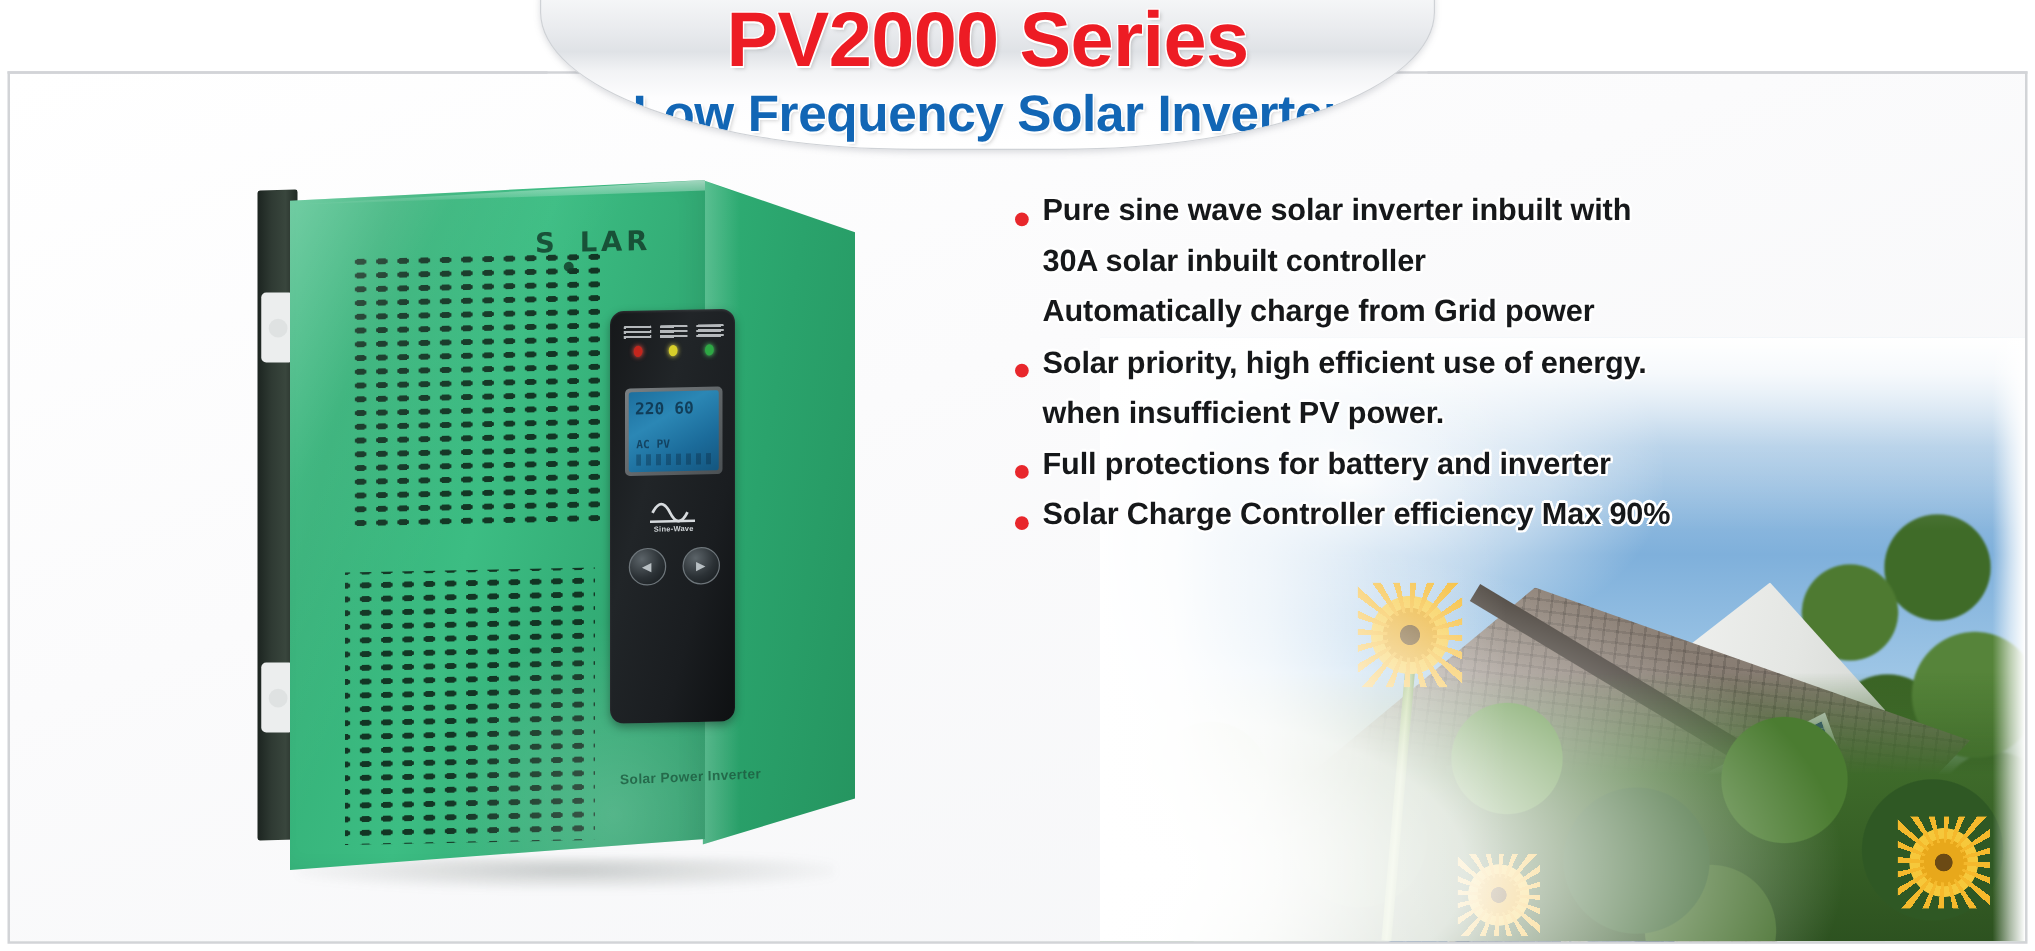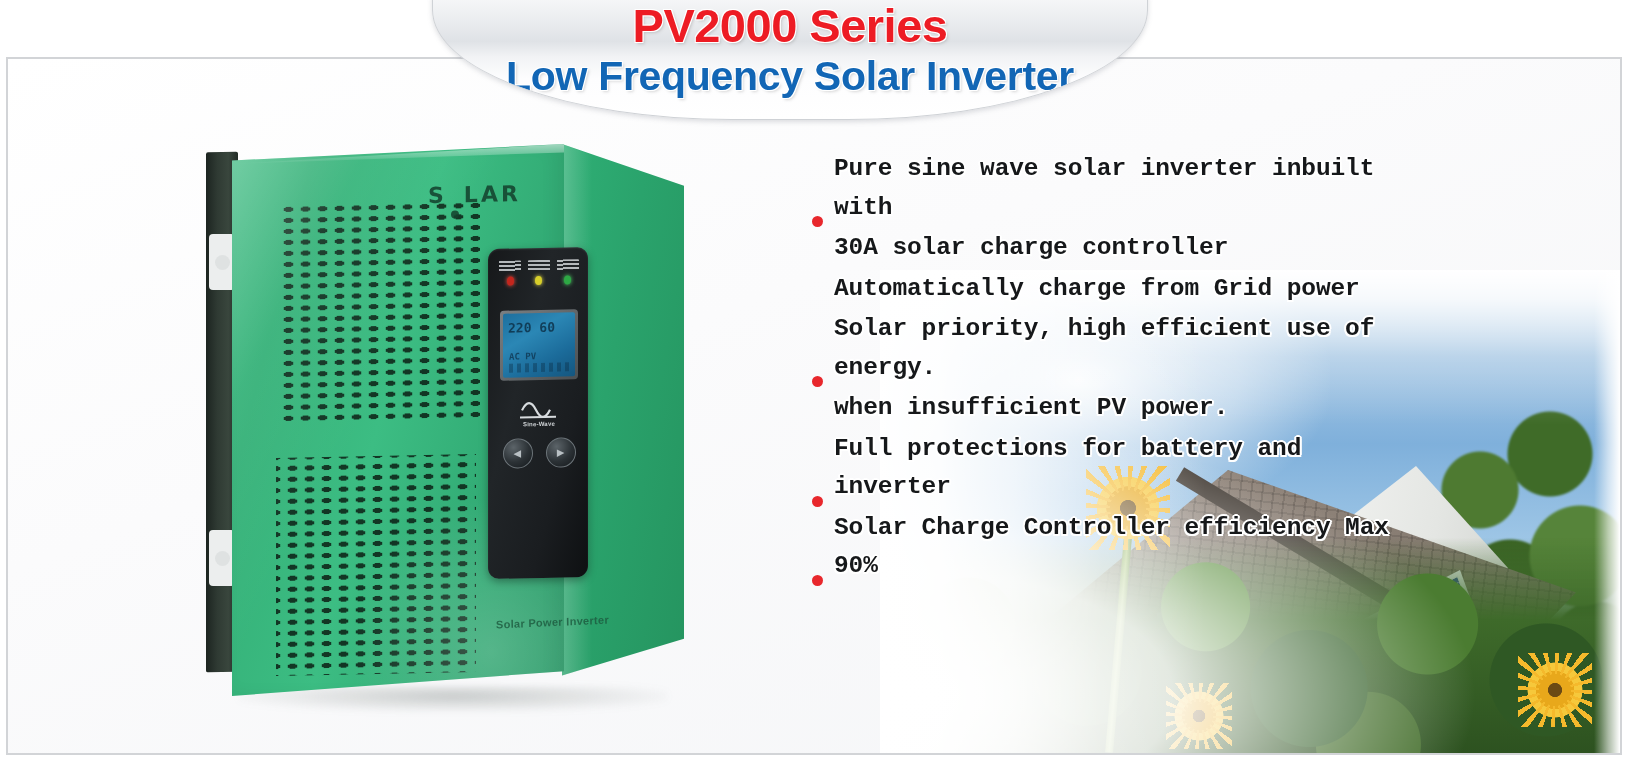--- a/index.html
+++ b/index.html
@@ -46,21 +46,21 @@
     z-index: 12;
     overflow: hidden;
   }
   .plaque-inner {
     position: absolute;
     inset: 0;
     padding-top: 27px;
     text-align: center;
   }
   .title-main {
-    font-size: 47px;
+    font-size: 62px;
     font-weight: bold;
     color: #ed1c24;
     letter-spacing: -0.5px;
     line-height: 1.0;
     text-shadow: 1px 1px 0 #ffffff, -1px -1px 0 #ffffff,
                  1px -1px 0 #ffffff, -1px 1px 0 #ffffff,
                  2px 2px 3px rgba(130,130,130,0.35);
   }
   .title-sub {
     margin-top: 7px;
@@ -463,23 +463,22 @@
 
   
   .features {
     position: absolute;
     left: 812px; top: 150px;
     width: 600px;
     z-index: 8;
   }
   .feature {
     display: flex;
-    align-items: flex-end;
+    align-items: center;
     margin-bottom: 2px;
-    font-family: Liberation Mono, monospace;
   }
   .bullet {
     flex: 0 0 auto;
     width: 11px; height: 11px;
     border-radius: 50%;
     background: #e8272c;
     margin: 12px 11px 0 0;
   }
   .bullet.hidden { background: transparent; }
   .feature-text {
@@ -614,21 +613,21 @@
     <div class="footer-mark">Solar Power Inverter</div>
   </div>
 
   <div class="features">
     <div class="feature">
       <span class="bullet"></span>
       <span class="feature-text">Pure sine wave solar inverter inbuilt with</span>
     </div>
     <div class="feature">
       <span class="bullet hidden"></span>
-      <span class="feature-text">30A solar charge controller</span>
+      <span class="feature-text">30A solar inbuilt controller</span>
     </div>
     <div class="feature">
       <span class="bullet hidden"></span>
       <span class="feature-text">Automatically charge from Grid power</span>
     </div>
     <div class="feature">
       <span class="bullet"></span>
       <span class="feature-text">Solar priority, high efficient use of energy.</span>
     </div>
     <div class="feature">

